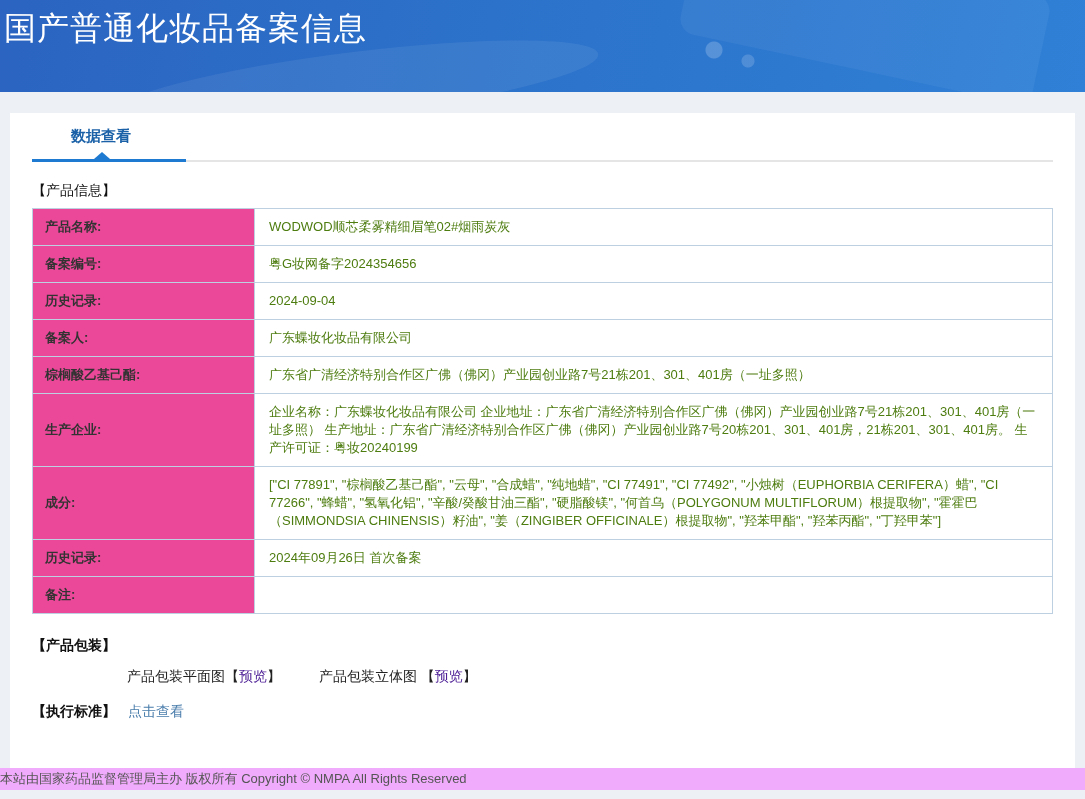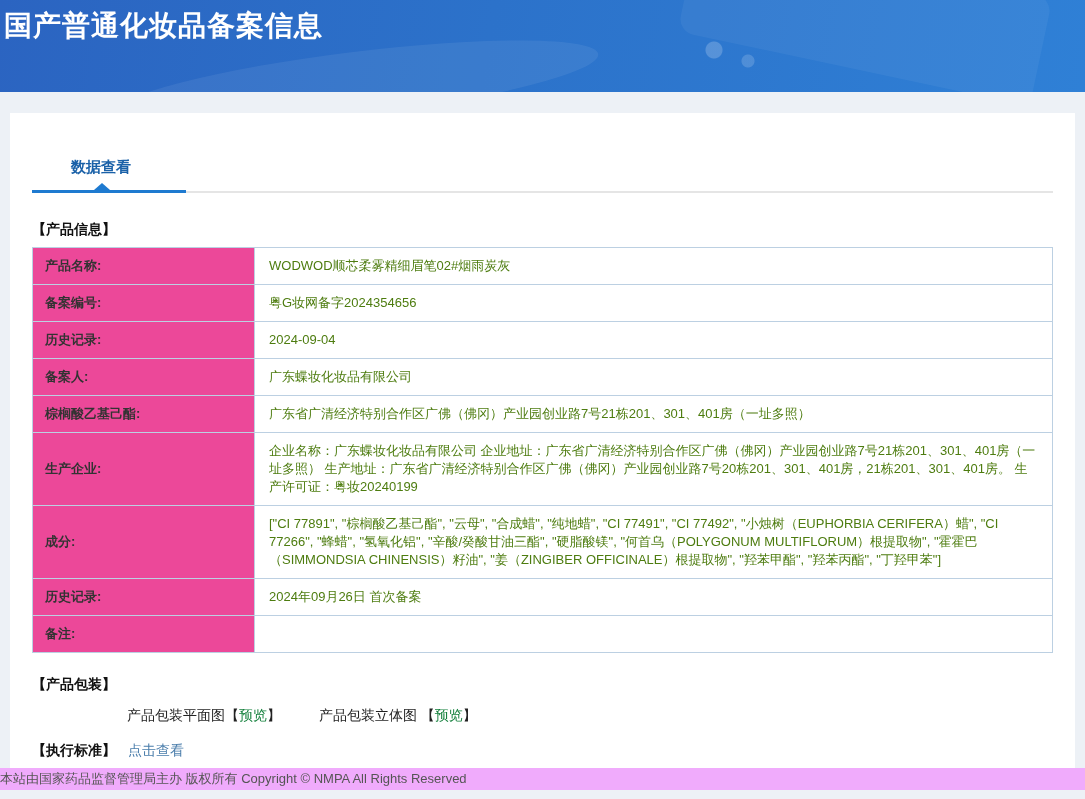--- a/index.html
+++ b/index.html
@@ -23,67 +23,67 @@
     position: absolute; left: 110px; top: 52px; width: 490px; height: 64px;
     background: rgba(255,255,255,.07); border-radius: 50%;
     transform: rotate(-7deg);
   }
   .banner .streak2 {
     position: absolute; right: 40px; top: -40px; width: 360px; height: 110px;
     background: rgba(255,255,255,.05); transform: rotate(12deg); border-radius: 16px;
   }
   .banner h1 {
     position: relative; z-index: 2; margin: 0; padding: 7px 16px 0 4px;
-    color: #fff; font-size: 28px; font-weight: bold; letter-spacing: 1px;
+    color: #fff; font-size: 32px; font-weight: normal; letter-spacing: 1px;
   }
 
   
   .card {
     margin: 21px 10px 0; height: 655px; background: #fff;
     padding: 0 22px; overflow: hidden;
   }
 
   
-  .tabbar { padding-top: 45px; }
+  .tabbar { padding-top: 14px; }
   .tab-label {
     display: inline-block; margin-left: 39px;
     color: #1a61a8; font-size: 15px; font-weight: bold; cursor: pointer;
   }
   .tab-underline { position: relative; margin-top: 13px; height: 3px; }
   .tab-underline .blue-seg {
     position: absolute; left: 0; top: 0; width: 154px; height: 3px; background: #1e7ad0;
   }
   .tab-underline .tri {
     position: absolute; left: 62px; top: -7px; width: 0; height: 0;
     border-left: 8px solid transparent; border-right: 8px solid transparent;
     border-bottom: 7px solid #1e7ad0;
   }
   .tab-underline .gray-seg {
     position: absolute; left: 154px; right: 0; bottom: 0; height: 2px; background: #e5e5e5;
   }
 
   
-  .section-title { margin-top: 28px; font-size: 14px; font-weight: bold; color: #111; }
+  .section-title { margin-top: 20px; font-size: 14px; font-weight: normal; color: #111; }
   table.info { margin-top: 8px; width: 100%; border-collapse: collapse; font-size: 13px; }
   table.info th, table.info td { border: 1px solid #bcd0e2; line-height: 18px; }
   table.info th {
     width: 222px; background: #ec4899; text-align: left; font-weight: bold;
     color: #333; padding: 9px 10px 9px 12px; vertical-align: middle;
   }
   table.info td { padding: 9px 14px 9px 14px; color: #4d7c0f; vertical-align: middle; }
   table.info td:empty::after { content: "\00a0"; }
 
   
   .pack-heading { margin-top: 23px; font-size: 14px; font-weight: bold; color: #111; }
   .pack-items { margin-top: 13px; padding-left: 95px; font-size: 14px; color: #222; }
   .pack-item { display: inline-block; }
   .pack-item + .pack-item { margin-left: 34px; }
   .pack-item .lbl { color: #222; }
   .bracket { color: #222; }
-  a.preview-link { color: #15803d; text-decoration: none; cursor: pointer; }
+  a.preview-link { color: #4c1d95; text-decoration: none; cursor: pointer; }
   .link-row { margin-top: 17px; font-size: 14px; }
   .link-row .lr-heading { font-weight: bold; color: #111; }
   a.view-link { color: #4a7dab; text-decoration: none; margin-left: 12px; cursor: pointer; }
 
   
   .footer {
     height: 22px; margin-top: 0; background: #f0abfc;
     display: flex; align-items: center; justify-content: flex-start;
     font-size: 13px; color: #555;
   }

